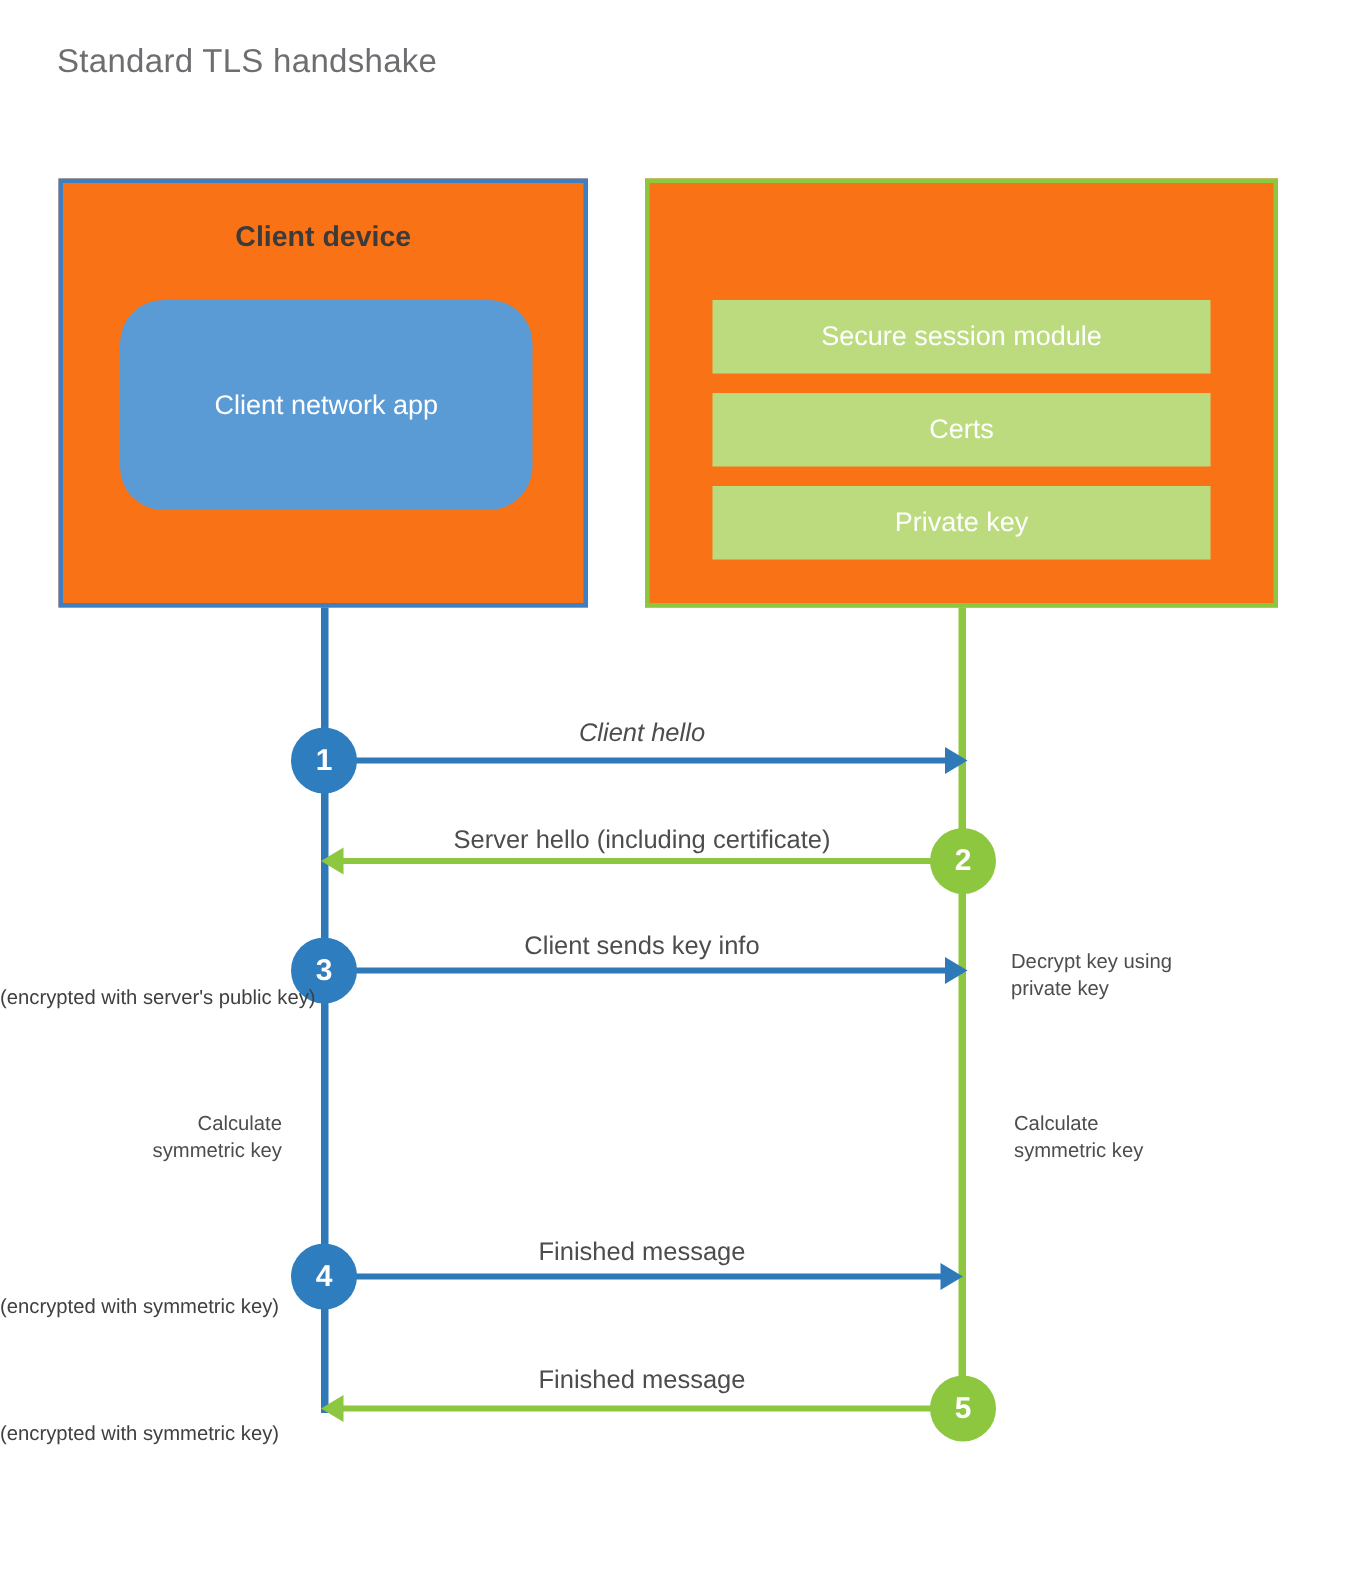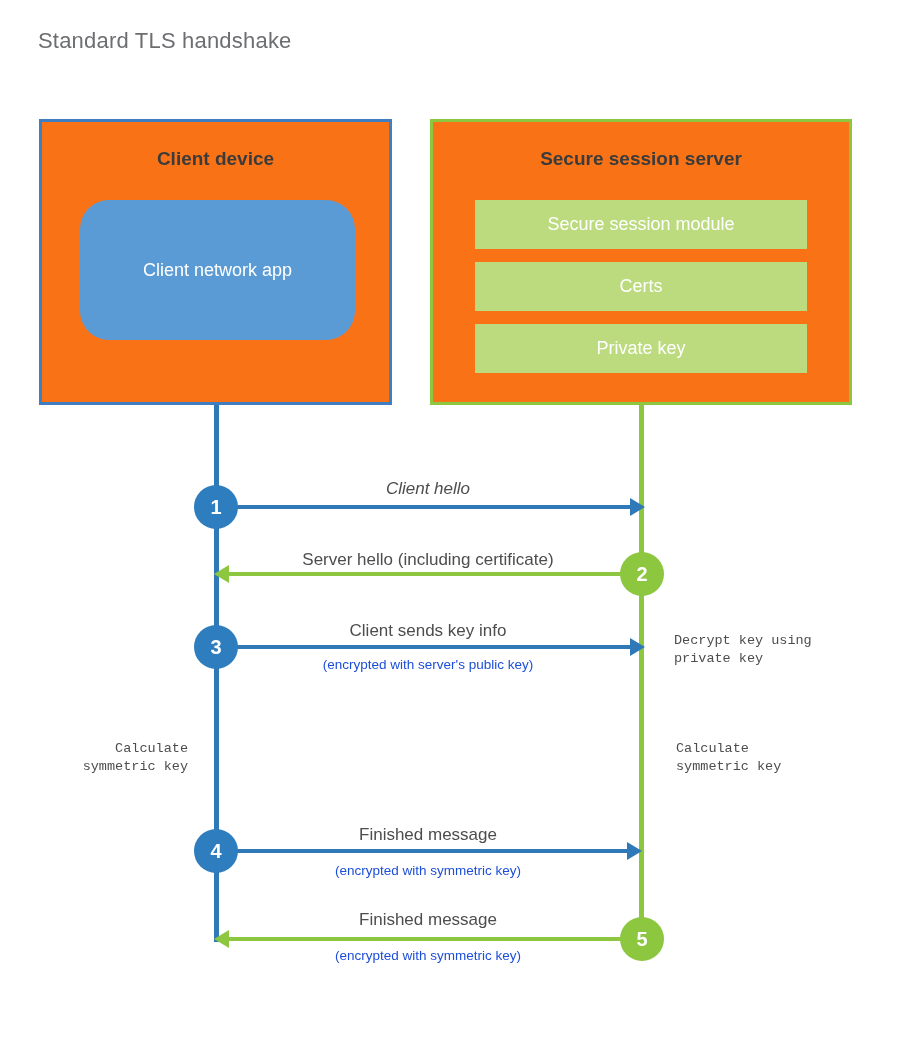--- a/index.html
+++ b/index.html
@@ -150,49 +150,47 @@
   .msg-label {
     position: absolute;
     font-size: 17px;
     color: #4d4d4d;
     text-align: center;
     white-space: nowrap;
   }
   .msg-sublabel {
     position: absolute;
     font-size: 13.5px;
-    color: #1d4ed8;
-    text-align: center;
+    color: #404040;
+    text-align: left;
     white-space: nowrap;
   }
 
   
   .side-note {
     position: absolute;
     font-size: 13.5px;
     line-height: 1.35;
     color: #4d4d4d;
     white-space: pre-line;
-    font-family: Liberation Mono, monospace;
   }
   .side-note.left  { text-align: right; }
   .side-note.right { text-align: left; }
 </style>
 </head>
 <body>
 
 <div class="page-title">Standard TLS handshake</div>
 
 <div class="party-box client">
   <div class="party-title">Client device</div>
   <div class="client-app">Client network app</div>
 </div>
 
 <div class="party-box server">
-  <div class="party-title">Secure session server</div>
   <div class="server-bars">
     <div class="server-bar">Secure session module</div>
     <div class="server-bar">Certs</div>
     <div class="server-bar">Private key</div>
   </div>
 </div>
 
 <div class="lifeline client-line"></div>
 <div class="lifeline server-line"></div>
 

